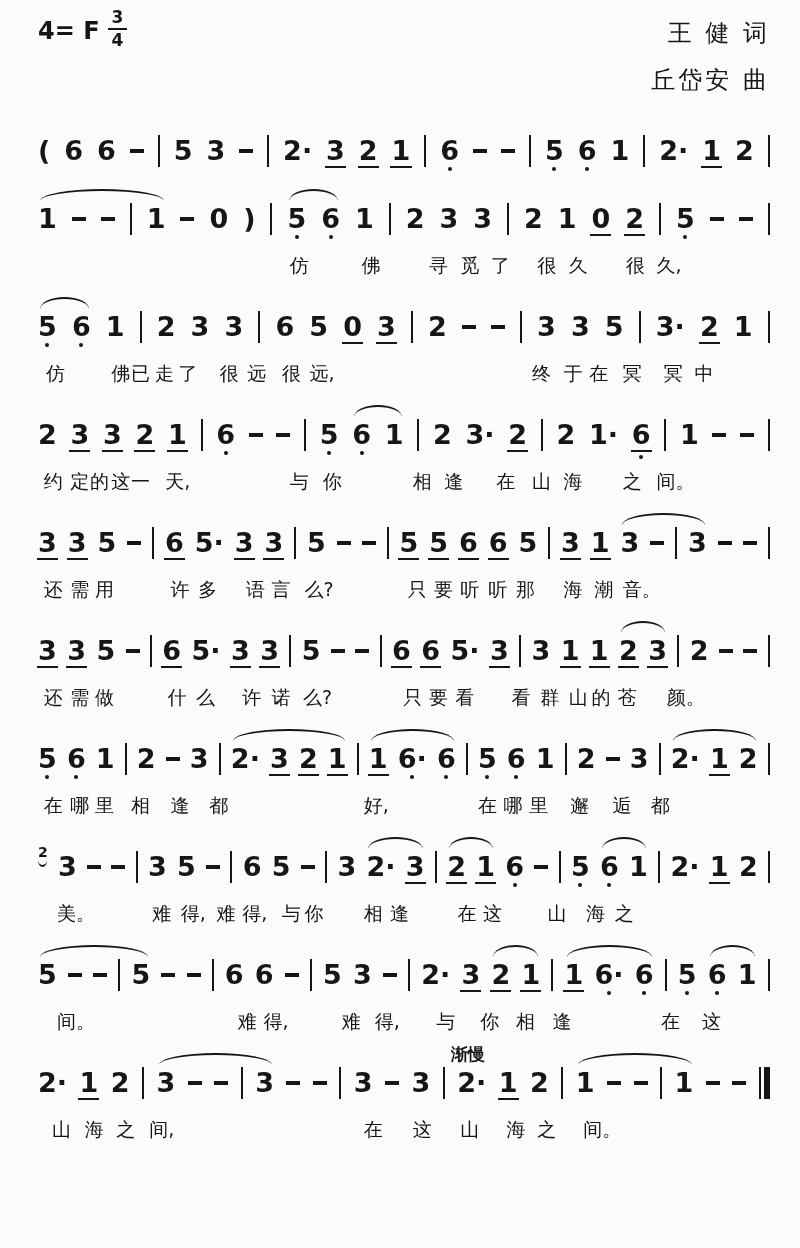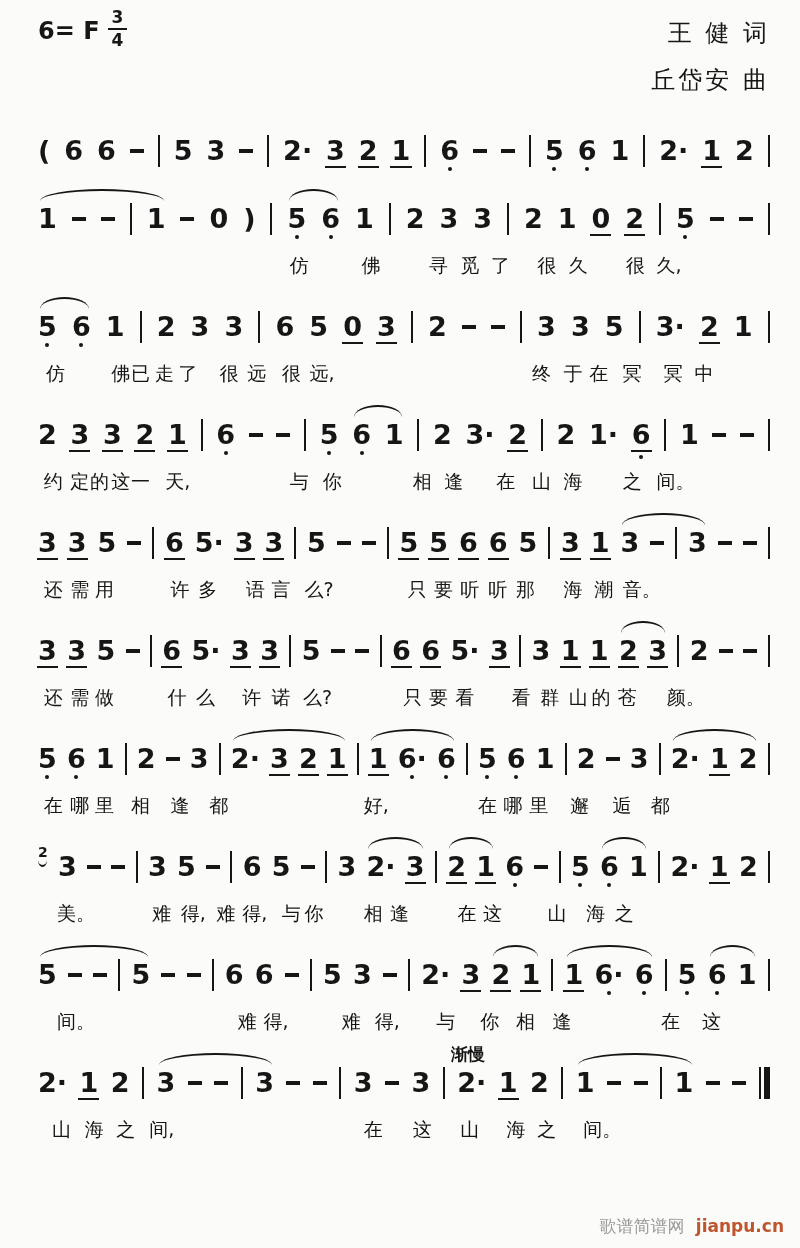--- a/index.html
+++ b/index.html
@@ -68,21 +68,21 @@
 </style>
 </head>
 <body>
 
 <div class="page">
 
 
   <div class="meta">
     <div>
       <div class="keysig">
-        <span>6= F</span>
+        <span>4= F</span>
         <span class="frac">
           <span class="num">3</span>
           <span class="den">4</span>
         </span>
       </div>
     </div>
     <div class="credits">
       <div>王 健 词</div>
       <div>丘岱安 曲</div>
     </div>
@@ -1065,18 +1065,14 @@
           <span class="syl" style="left: 44.5%;">在</span>
           <span class="syl" style="left: 51.2%;">这</span>
           <span class="syl" style="left: 57.7%;">山</span>
           <span class="syl" style="left: 64%;">海</span>
           <span class="syl" style="left: 68.2%;">之</span>
           <span class="syl" style="left: 74.5%;">间。</span>
         </div>
       </div>
     </div>
 
-  <div class="watermark">
-    <span style="color: rgb(154, 154, 154);">歌谱简谱网</span>
-    <span class="url" style="color: rgb(192, 84, 44);">jianpu.cn</span>
-  </div>
 
 </div>
 
 </body></html>

